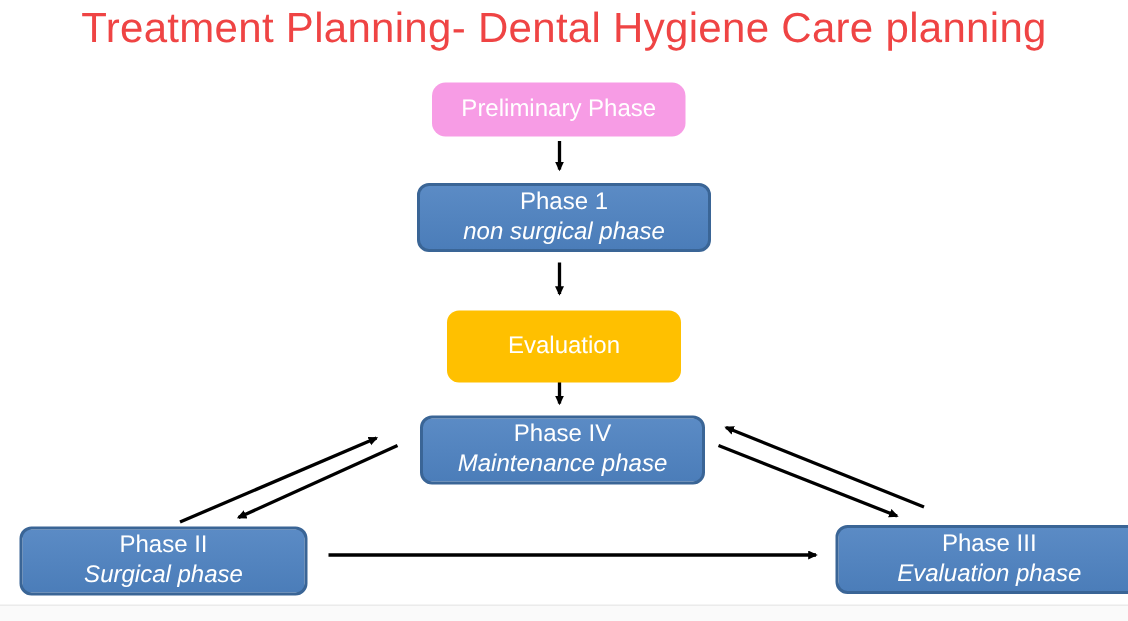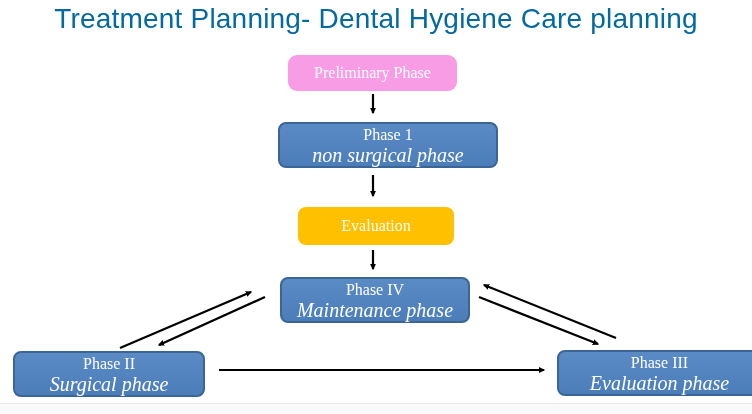--- a/index.html
+++ b/index.html
@@ -9,56 +9,55 @@
     background:#ffffff;
     overflow:hidden;
     font-family:"Liberation Sans", sans-serif;
   }
   .slide-title{
     position:absolute;
     left:0;top:3px;width:752px;
     text-align:center;
     font-size:28px;
     letter-spacing:0.2px;
-    color:#0369a1;
+    color:#ef4444;
     font-weight:400;
     white-space:nowrap;
   }
   .node{
     position:absolute;
     box-sizing:border-box;
     display:flex;
     flex-direction:column;
     align-items:center;
     justify-content:center;
     text-align:right;
     color:#ffffff;
     line-height:20px;
-    font-family:Liberation Serif, serif;
   }
   .node .line1{font-size:16px;}
-  .node .line2{font-size:20px;font-style:italic;}
+  .node .line2{font-size:16px;font-style:italic;}
   .node-pink{
     left:288px;top:55px;width:169px;height:36px;
     background:#f79ce5;
     border-radius:9px;
     font-size:16px;
   }
   .node-amber{
-    left:298px;top:207px;width:156px;height:38px;
+    left:298px;top:207px;width:156px;height:48px;
     background:#ffc000;
     border-radius:8px;
     font-size:16px;
   }
   .node-blue{
     background:linear-gradient(#5b8bc5,#4b7db9);
     border:2px solid #3a6596;
     border-radius:8px;
   }
-  .node-phase1{left:278px;top:122px;width:220px;height:46px;}
+  .node-phase1{left:278px;top:122px;width:196px;height:46px;}
   .node-phase4{left:280px;top:277px;width:190px;height:46px;}
   .node-phase2{left:13px;top:351px;width:192px;height:46px;}
   .node-phase3{left:557px;top:350px;width:205px;height:46px;}
   .arrows{
     position:absolute;left:0;top:0;width:752px;height:414px;
     pointer-events:none;
   }
   .arrows line{stroke:#000000;stroke-width:2.2;}
   .bottom-strip{
     position:absolute;

